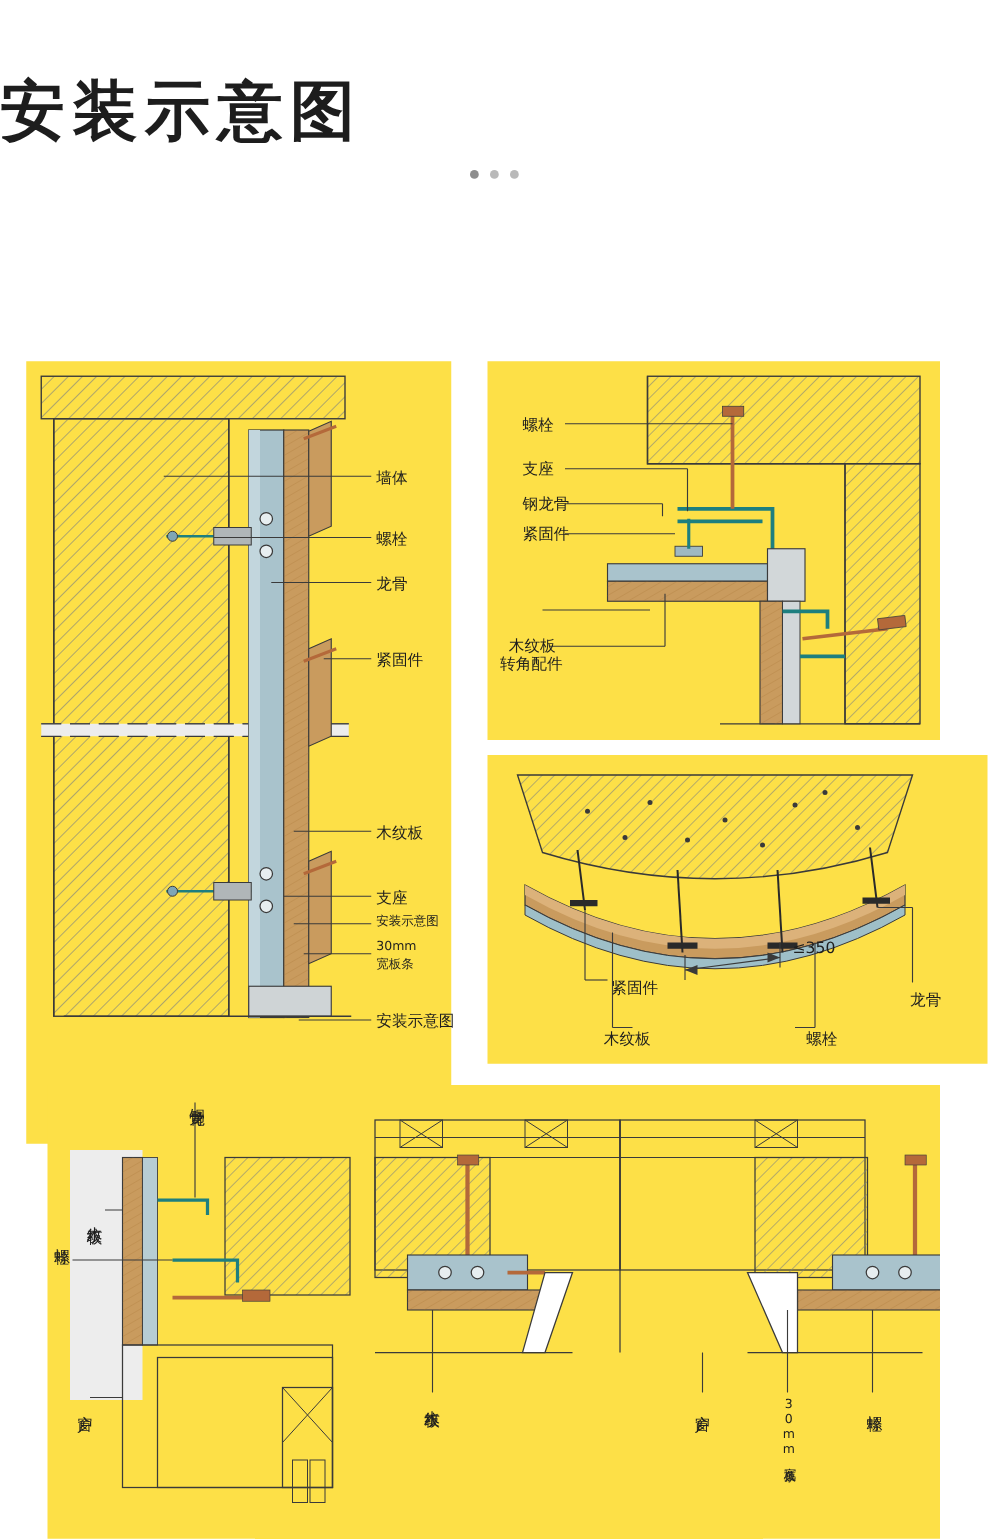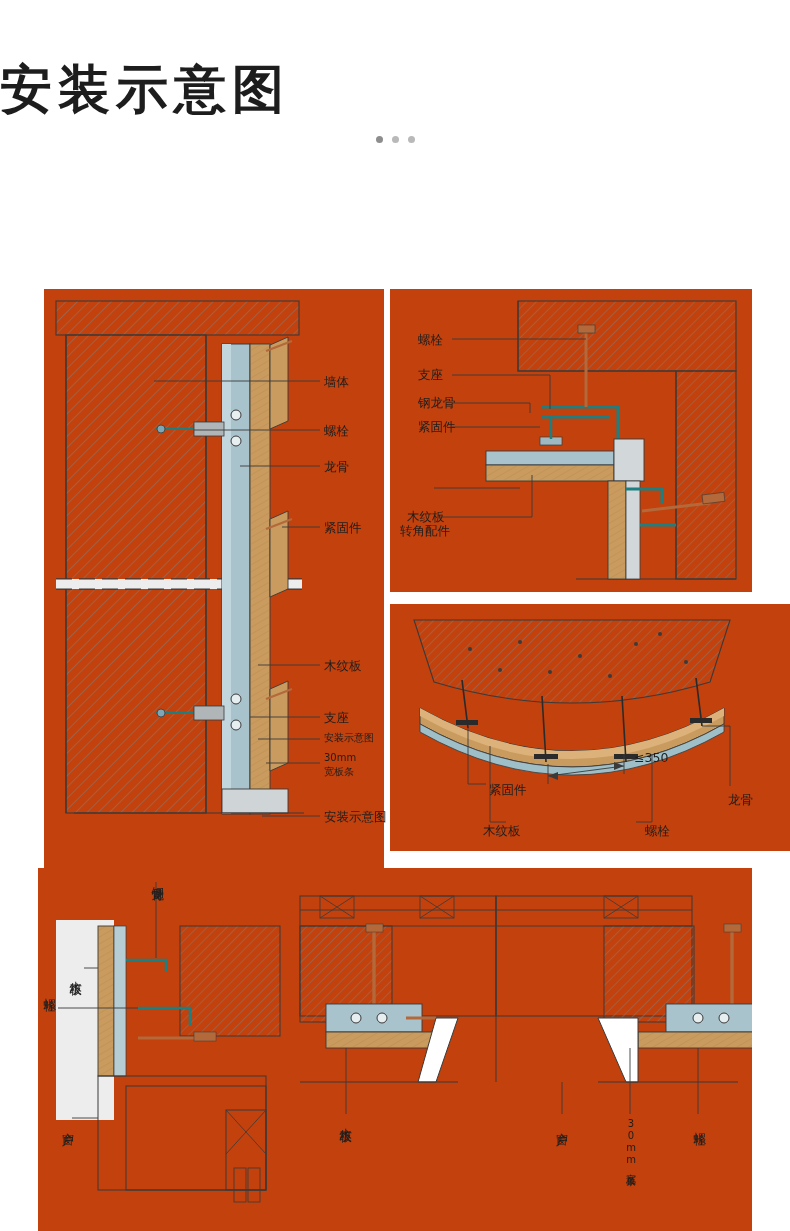--- a/index.html
+++ b/index.html
@@ -17,22 +17,22 @@
   }
   .title-en{
     margin-top:22px;font-size:19px;letter-spacing:9px;color:#555;
     font-family:"Liberation Sans", sans-serif;
   }
   .dots{margin-top:18px;display:flex;justify-content:center;gap:9px;}
   .dots i{display:block;width:7px;height:7px;border-radius:50%;background:#b9b9b9;}
   .dots i:first-child{background:#8d8d8d;}
 
   
-  .panel{position:absolute;background:#c2410c;}
-  .p1{left:44px;top:248px;width:340px;height:626px;}
+  .panel{position:absolute;background:#fde047;}
+  .p1{left:21px;top:248px;width:340px;height:626px;}
   .p2{left:390px;top:248px;width:362px;height:303px;}
   .p3{left:390px;top:563px;width:422px;height:247px;}
   .p4{left:38px;top:827px;width:714px;height:365px;}
 
   svg{display:block;}
   .lbl{
     font-size:12.5px;color:#1e1e1e;font-family:"DejaVu Sans", sans-serif;
     position:absolute;white-space:nowrap;line-height:1.25;
   }
   .lbl.small{font-size:10px;}

